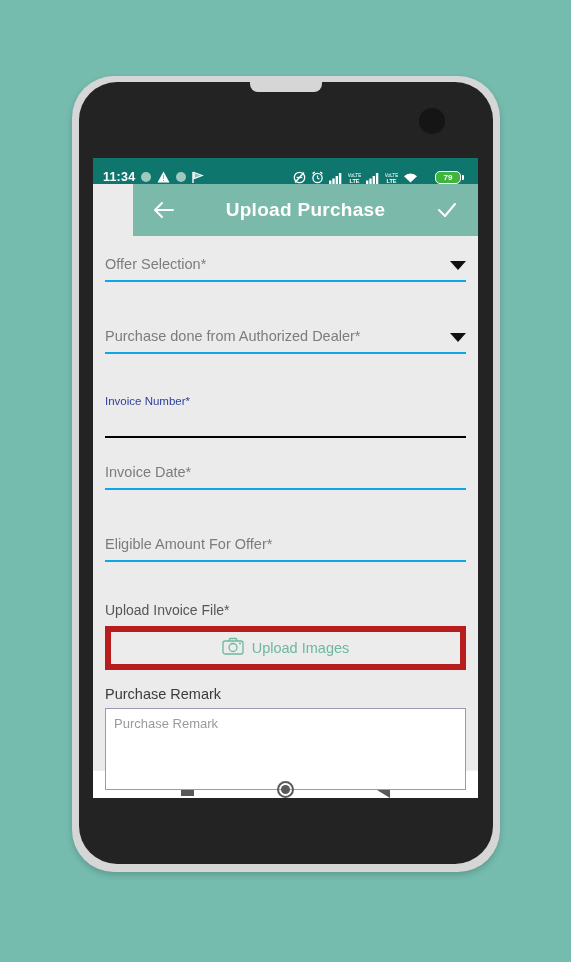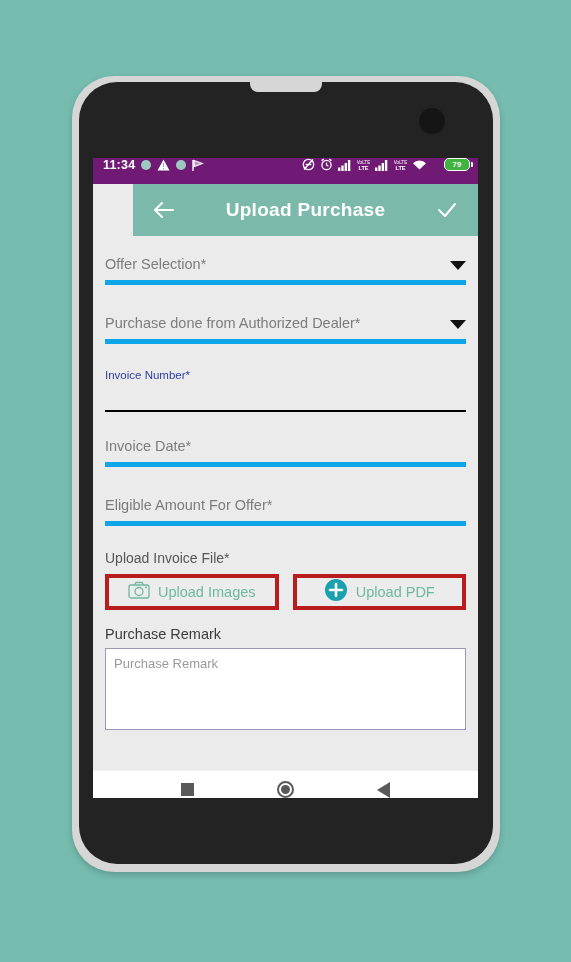--- a/index.html
+++ b/index.html
@@ -67,24 +67,24 @@
     top: 82px;
     width: 385px;
     height: 640px;
     background: #ebebeb;
     overflow: hidden;
   }
 
   
   #status-bar {
     height: 26px;
-    background: #701a75;
-    display: flex;
-    align-items: flex-start;
-    padding: 0 8px 0 10px;
+    background: #0f766e;
+    display: flex;
+    align-items: flex-end;
+    padding: 0 17px 0 10px;
     color: #ffffff;
   }
   .status-left {
     display: flex;
     align-items: center;
     gap: 6px;
     flex: 1;
   }
   .status-right {
     display: flex;
@@ -165,23 +165,23 @@
   
   #form-area {
     background: #ebebeb;
     padding: 14px 12px 0 12px;
     height: 534px;
     position: relative;
   }
 
   .field-row {
     position: relative;
-    border-bottom: 5px solid #0ea5e9;
+    border-bottom: 2px solid #0ea5e9;
     padding: 4px 0 6px 0;
-    margin-bottom: 24px;
+    margin-bottom: 40px;
     display: flex;
     align-items: flex-end;
   }
   .field-label {
     color: #7c7c7c;
     font-size: 14.5px;
     flex: 1;
     line-height: 20px;
   }
   .dropdown-arrow {
@@ -229,23 +229,23 @@
     font-size: 14px;
     margin: 2px 0 8px 0;
   }
   #upload-buttons {
     display: flex;
     gap: 14px;
     margin-bottom: 16px;
   }
   .upload-btn {
     flex: 1;
-    height: 36px;
+    height: 44px;
     background: #ececec;
-    border: 4px solid #b91c1c;
+    border: 6px solid #b91c1c;
     display: flex;
     align-items: center;
     justify-content: center;
     gap: 8px;
     cursor: pointer;
   }
   .upload-btn-text {
     color: #6cb99f;
     font-size: 14.5px;
   }
@@ -451,29 +451,20 @@
           <span>
             <svg width="22" height="18" viewBox="0 0 22 18">
                 <rect x="1" y="4" width="20" height="13" rx="2" fill="none" stroke="#6cb99f" stroke-width="1.3"></rect>
                 <circle cx="11" cy="10.5" r="4" fill="none" stroke="#6cb99f" stroke-width="1.3"></circle>
                 <path d="M6.5 4 L8 1.5 L14 1.5 L15.5 4" fill="none" stroke="#6cb99f" stroke-width="1.3"></path>
                 <rect x="17" y="5.6" width="2" height="1.6" fill="#6cb99f"></rect>
               </svg>
           </span>
           <span class="upload-btn-text">Upload Images</span>
         </div>
-        <div class="upload-btn">
-          <span>
-            <svg width="24" height="24" viewBox="0 0 24 24">
-                <circle cx="12" cy="12" r="11" fill="#1aa0ae"></circle>
-                <path d="M12 6 L12 18 M6 12 L18 12" stroke="#ffffff" stroke-width="2.6" stroke-linecap="round"></path>
-              </svg>
-          </span>
-          <span class="upload-btn-text">Upload PDF</span>
-        </div>
       </div>
 
       <div id="remark-label">Purchase Remark</div>
       <textarea id="remark-textarea" placeholder="Purchase Remark" style=""></textarea>
     </div>
 
     <div id="nav-bar">
       <div class="nav-btn">
         <span id="nav-recents-icon"></span>
       </div>

